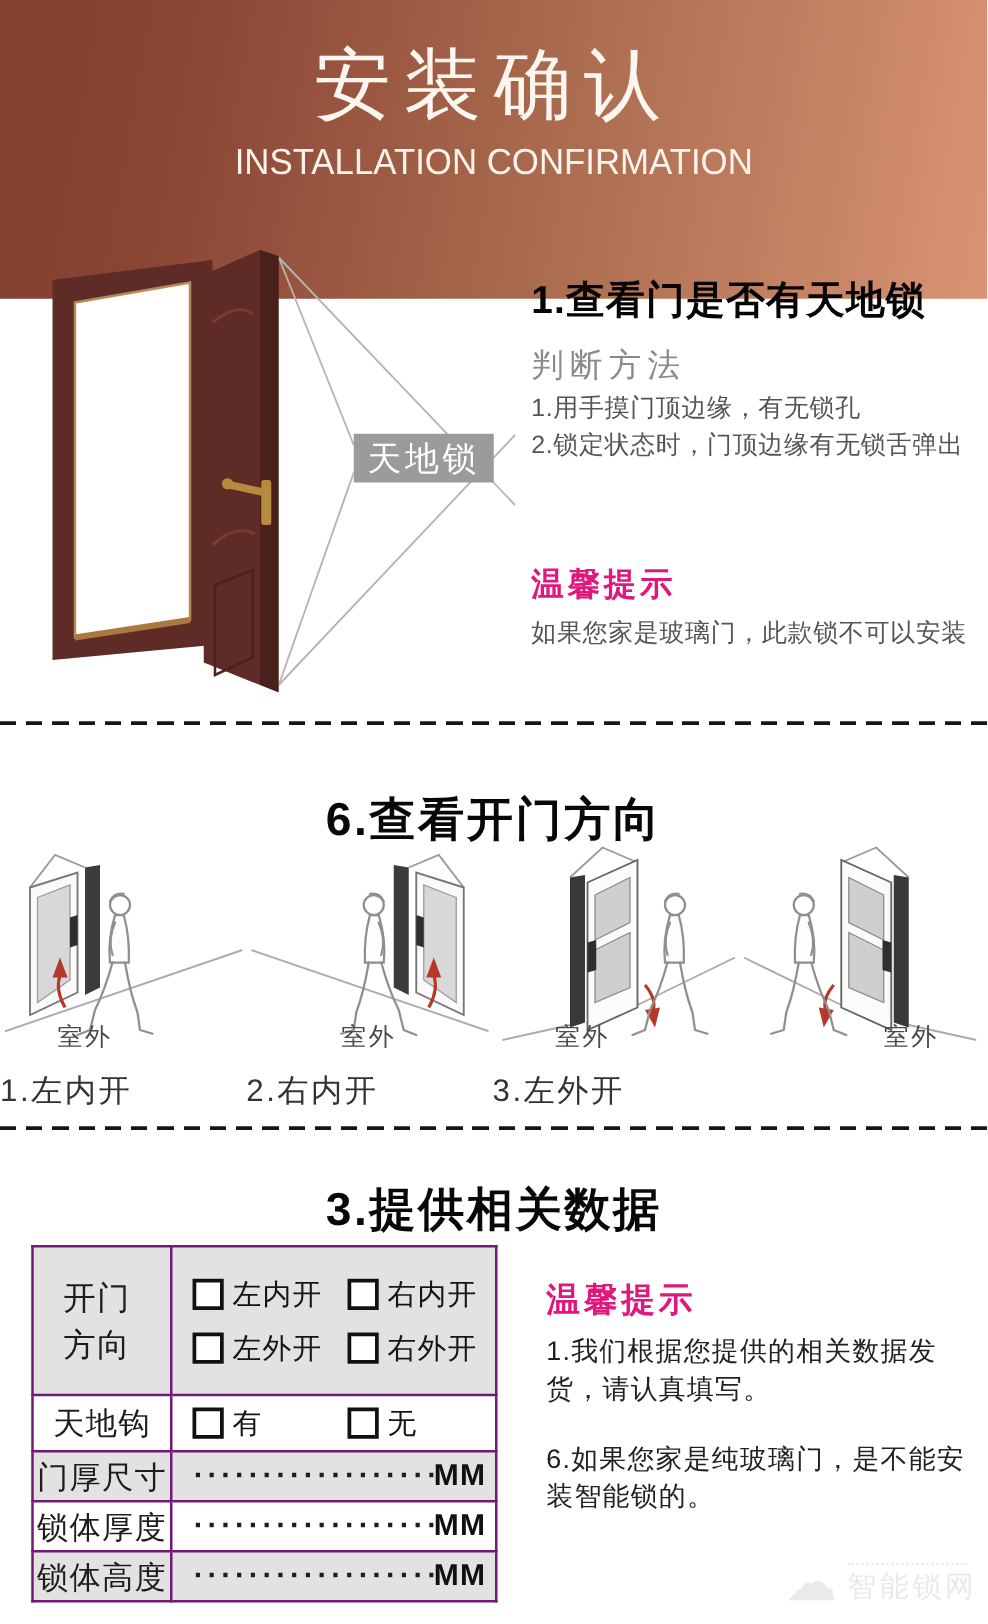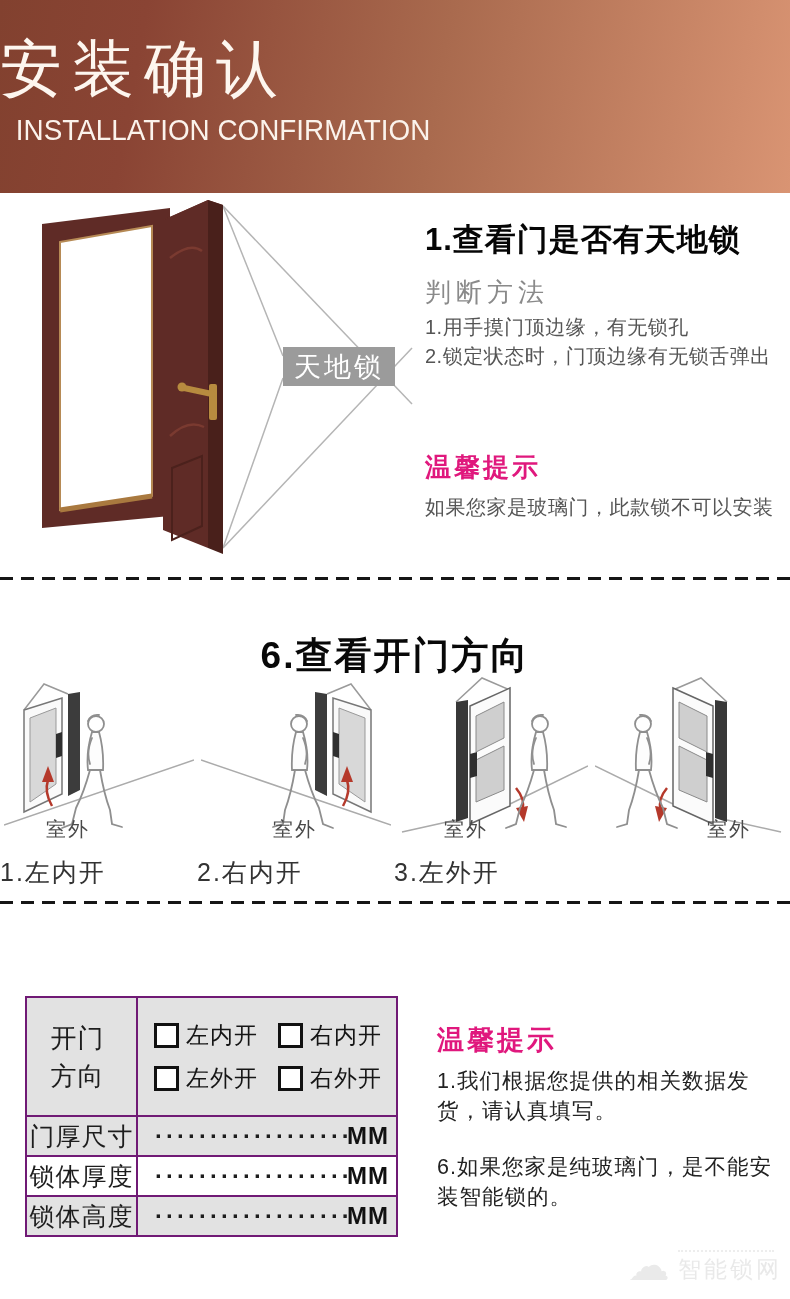--- a/index.html
+++ b/index.html
@@ -2,22 +2,23 @@
 <html><head>
 <meta charset="utf-8">
 <style>
   html,body{margin:0;padding:0;background:#fff;}
   .page{
     position:relative;width:790px;height:1299px;background:#fff;overflow:hidden;
     font-family:"Liberation Sans","DejaVu Sans",sans-serif;color:#222;
   }
   
   .header{
-    position:absolute;left:0;top:0;width:790px;height:193px;
+    position:absolute;left:0;top:0;width:790px;height:239px;
     background:linear-gradient(100deg,#82412f 0%,#8a4434 18%,#a96a4e 55%,#d99473 100%);
+    text-align:center;
   }
   .header-title{
     padding-top:34px;font-size:62px;line-height:70px;color:#fdf6ef;
     letter-spacing:10px;font-weight:400;
   }
   .header-subtitle{
     margin-top:10px;font-size:29px;line-height:32px;color:#fbf3ec;
     letter-spacing:0px;font-weight:400;transform:scaleX(.96);
   }
   
@@ -218,20 +219,21 @@
       <svg class="mirror" width="190" height="168" viewBox="0 0 190 168">
         <use href="#scene-outer"></use>
       </svg>
       <span class="outdoor-label" style="left:116px">室外</span>
     </div>
 
   </div>
 
   <div class="dashed-divider" style="top:901px"></div>
 
+  <h2 class="s3-heading">3.提供相关数据</h2>
 
   <table class="data-table">
     <tbody>
         <tr class="row-h1">
       <td class="label-cell gray">
         <div class="dir-label">开门方向</div>
       </td>
       <td class="gray">
         <div class="cb-grid">
           <span class="cb">
@@ -242,20 +244,35 @@
             <span class="box"></span>
             <span>右内开</span>
           </span>
           <span class="cb">
             <span class="box"></span>
             <span>左外开</span>
           </span>
           <span class="cb">
             <span class="box"></span>
             <span>右外开</span>
+          </span>
+        </div>
+      </td>
+    </tr>
+    <tr class="row-h2">
+      <td class="label-cell">天地钩</td>
+      <td>
+        <div class="cb-row">
+          <span class="cb">
+            <span class="box"></span>
+            <span>有</span>
+          </span>
+          <span class="cb">
+            <span class="box"></span>
+            <span>无</span>
           </span>
         </div>
       </td>
     </tr>
     <tr class="row-h3">
       <td class="label-cell gray mm-row-label">门厚尺寸</td>
       <td class="gray">
         <div class="mm-cell">
           <span class="dots">·····················</span>
           <span class="mm">MM</span>

